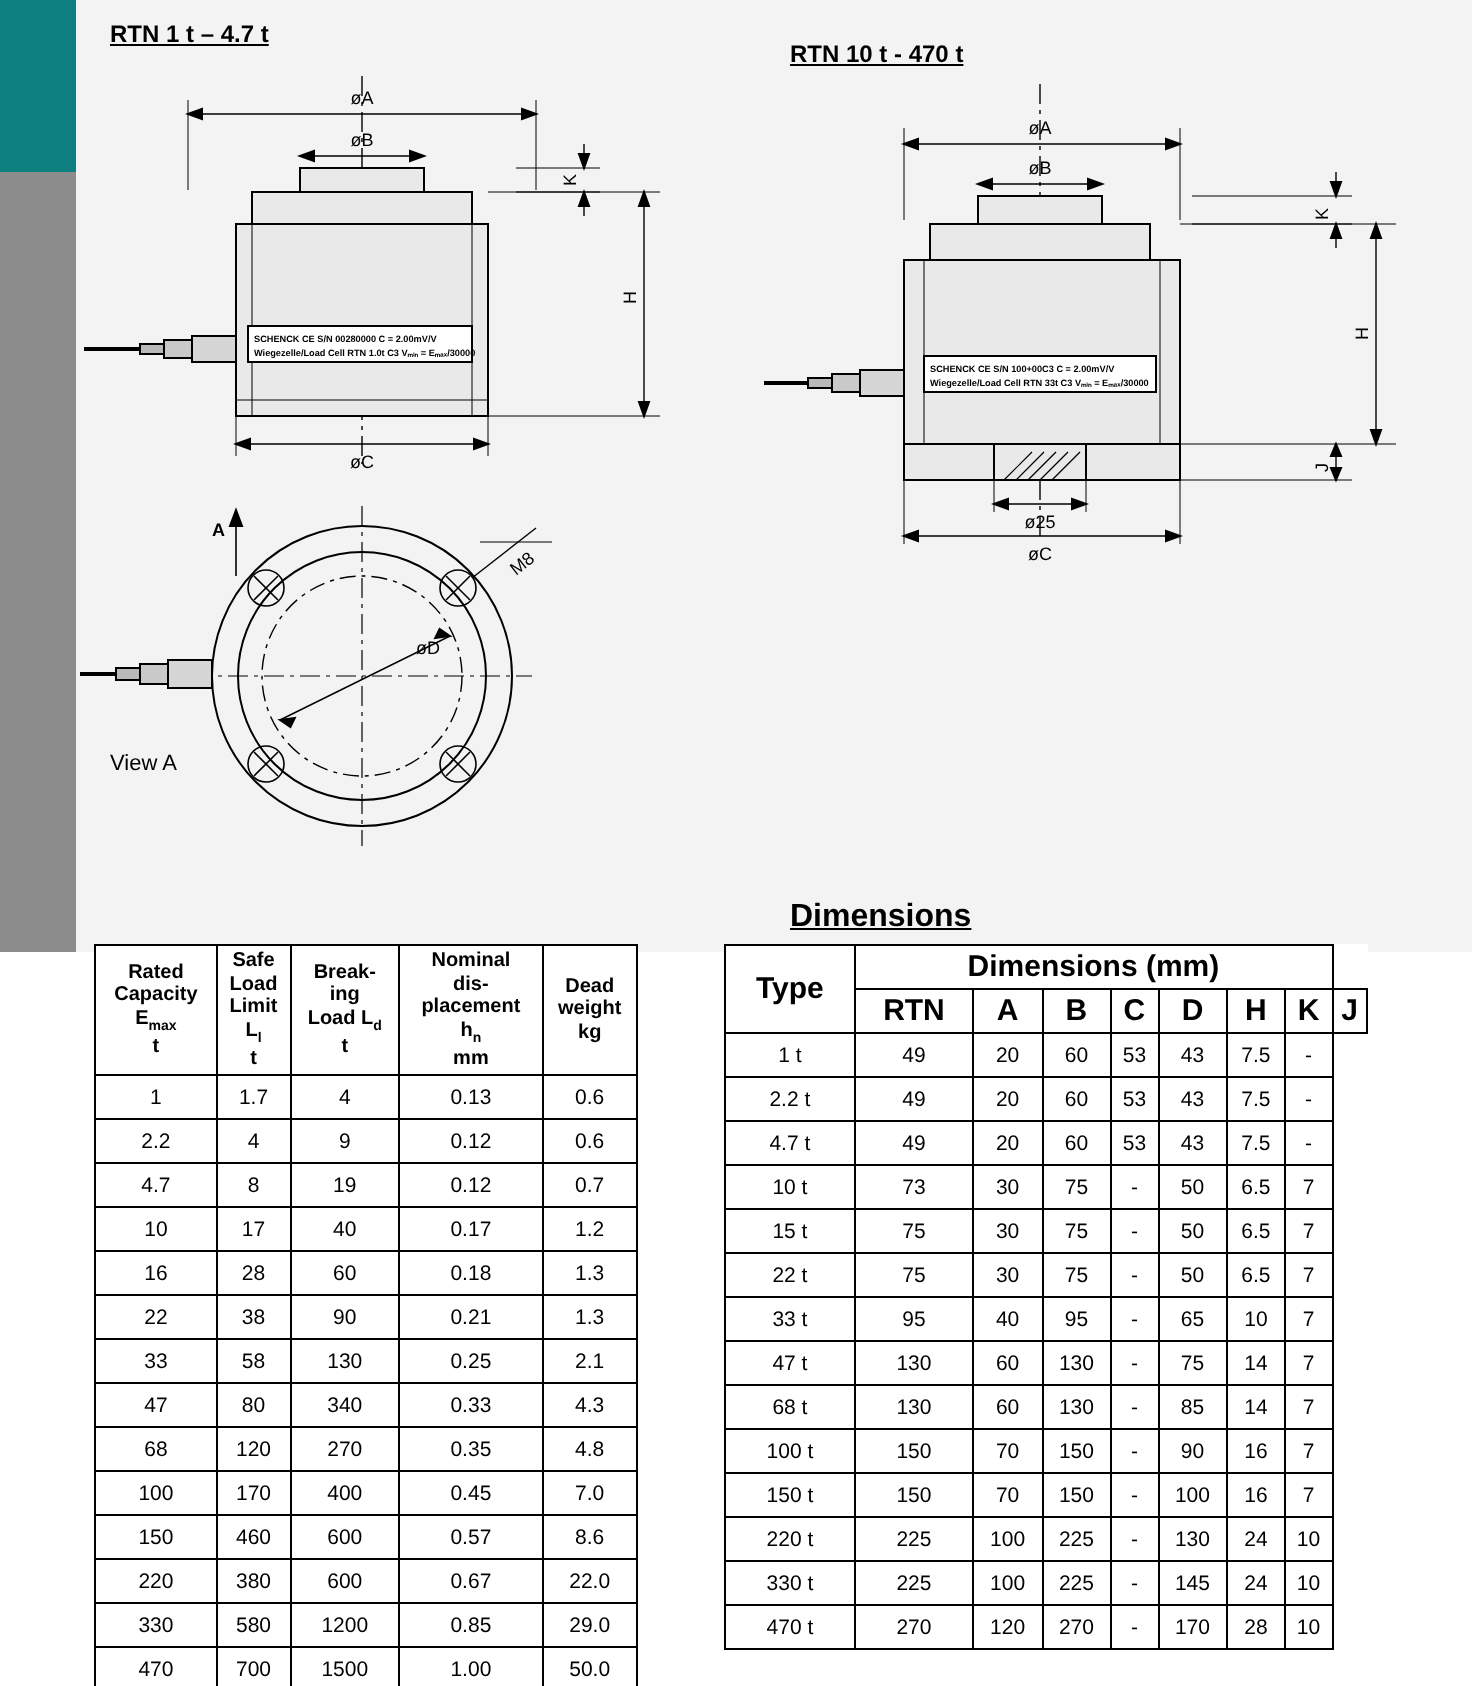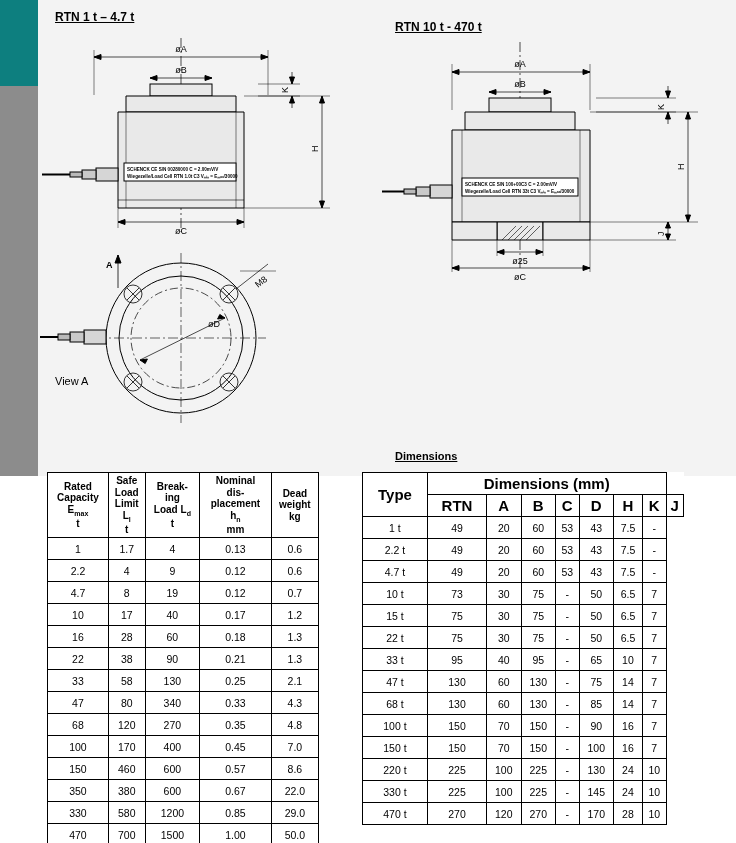--- a/index.html
+++ b/index.html
@@ -17,21 +17,21 @@
   .leftbar .grey{position:absolute;left:0;top:86px;width:38px;height:390px;background:#8c8c8c;}
   .leftbar .white{position:absolute;left:0;top:476px;width:38px;height:367px;background:#ffffff;}
 
   .sheet{position:absolute;left:38px;top:0;width:698px;height:843px;background:#f3f3f3;}
   .sheet .lower{position:absolute;left:0;top:476px;width:698px;height:367px;background:#ffffff;}
 
   .title{position:absolute;font-size:12px;font-weight:bold;text-decoration:underline;}
   #t-left{left:55px;top:10px;}
   #t-right{left:395px;top:20px;}
   #h-tech{left:55px;top:450px;font-size:12px;font-weight:bold;margin-top:44px;}
-  #h-dim{left:395px;top:450px;font-size:11px;font-weight:bold;}
+  #h-dim{left:395px;top:450px;font-size:16px;font-weight:bold;}
 
   
   table{border-collapse:collapse;position:absolute;background:#fff;}
   table td,table th{border:1px solid #000;font-size:10.5px;text-align:center;font-weight:normal;padding:0;}
   #tech{left:47px;top:472px;width:272px;}
   #tech td,#tech th{height:22px;}
   #tech thead th{height:54px;line-height:1.15;font-weight:bold;font-size:10px;padding:2px 1px;}
   #tech tbody td{height:21px;}
   #dim{left:362px;top:472px;width:322px;}
   #dim td,#dim th{height:21px;}
@@ -351,21 +351,21 @@
         <td>7.0</td>
       </tr>
       <tr>
         <td>150</td>
         <td>460</td>
         <td>600</td>
         <td>0.57</td>
         <td>8.6</td>
       </tr>
       <tr>
-        <td>350</td>
+        <td>220</td>
         <td>380</td>
         <td>600</td>
         <td>0.67</td>
         <td>22.0</td>
       </tr>
       <tr>
         <td>330</td>
         <td>580</td>
         <td>1200</td>
         <td>0.85</td>

